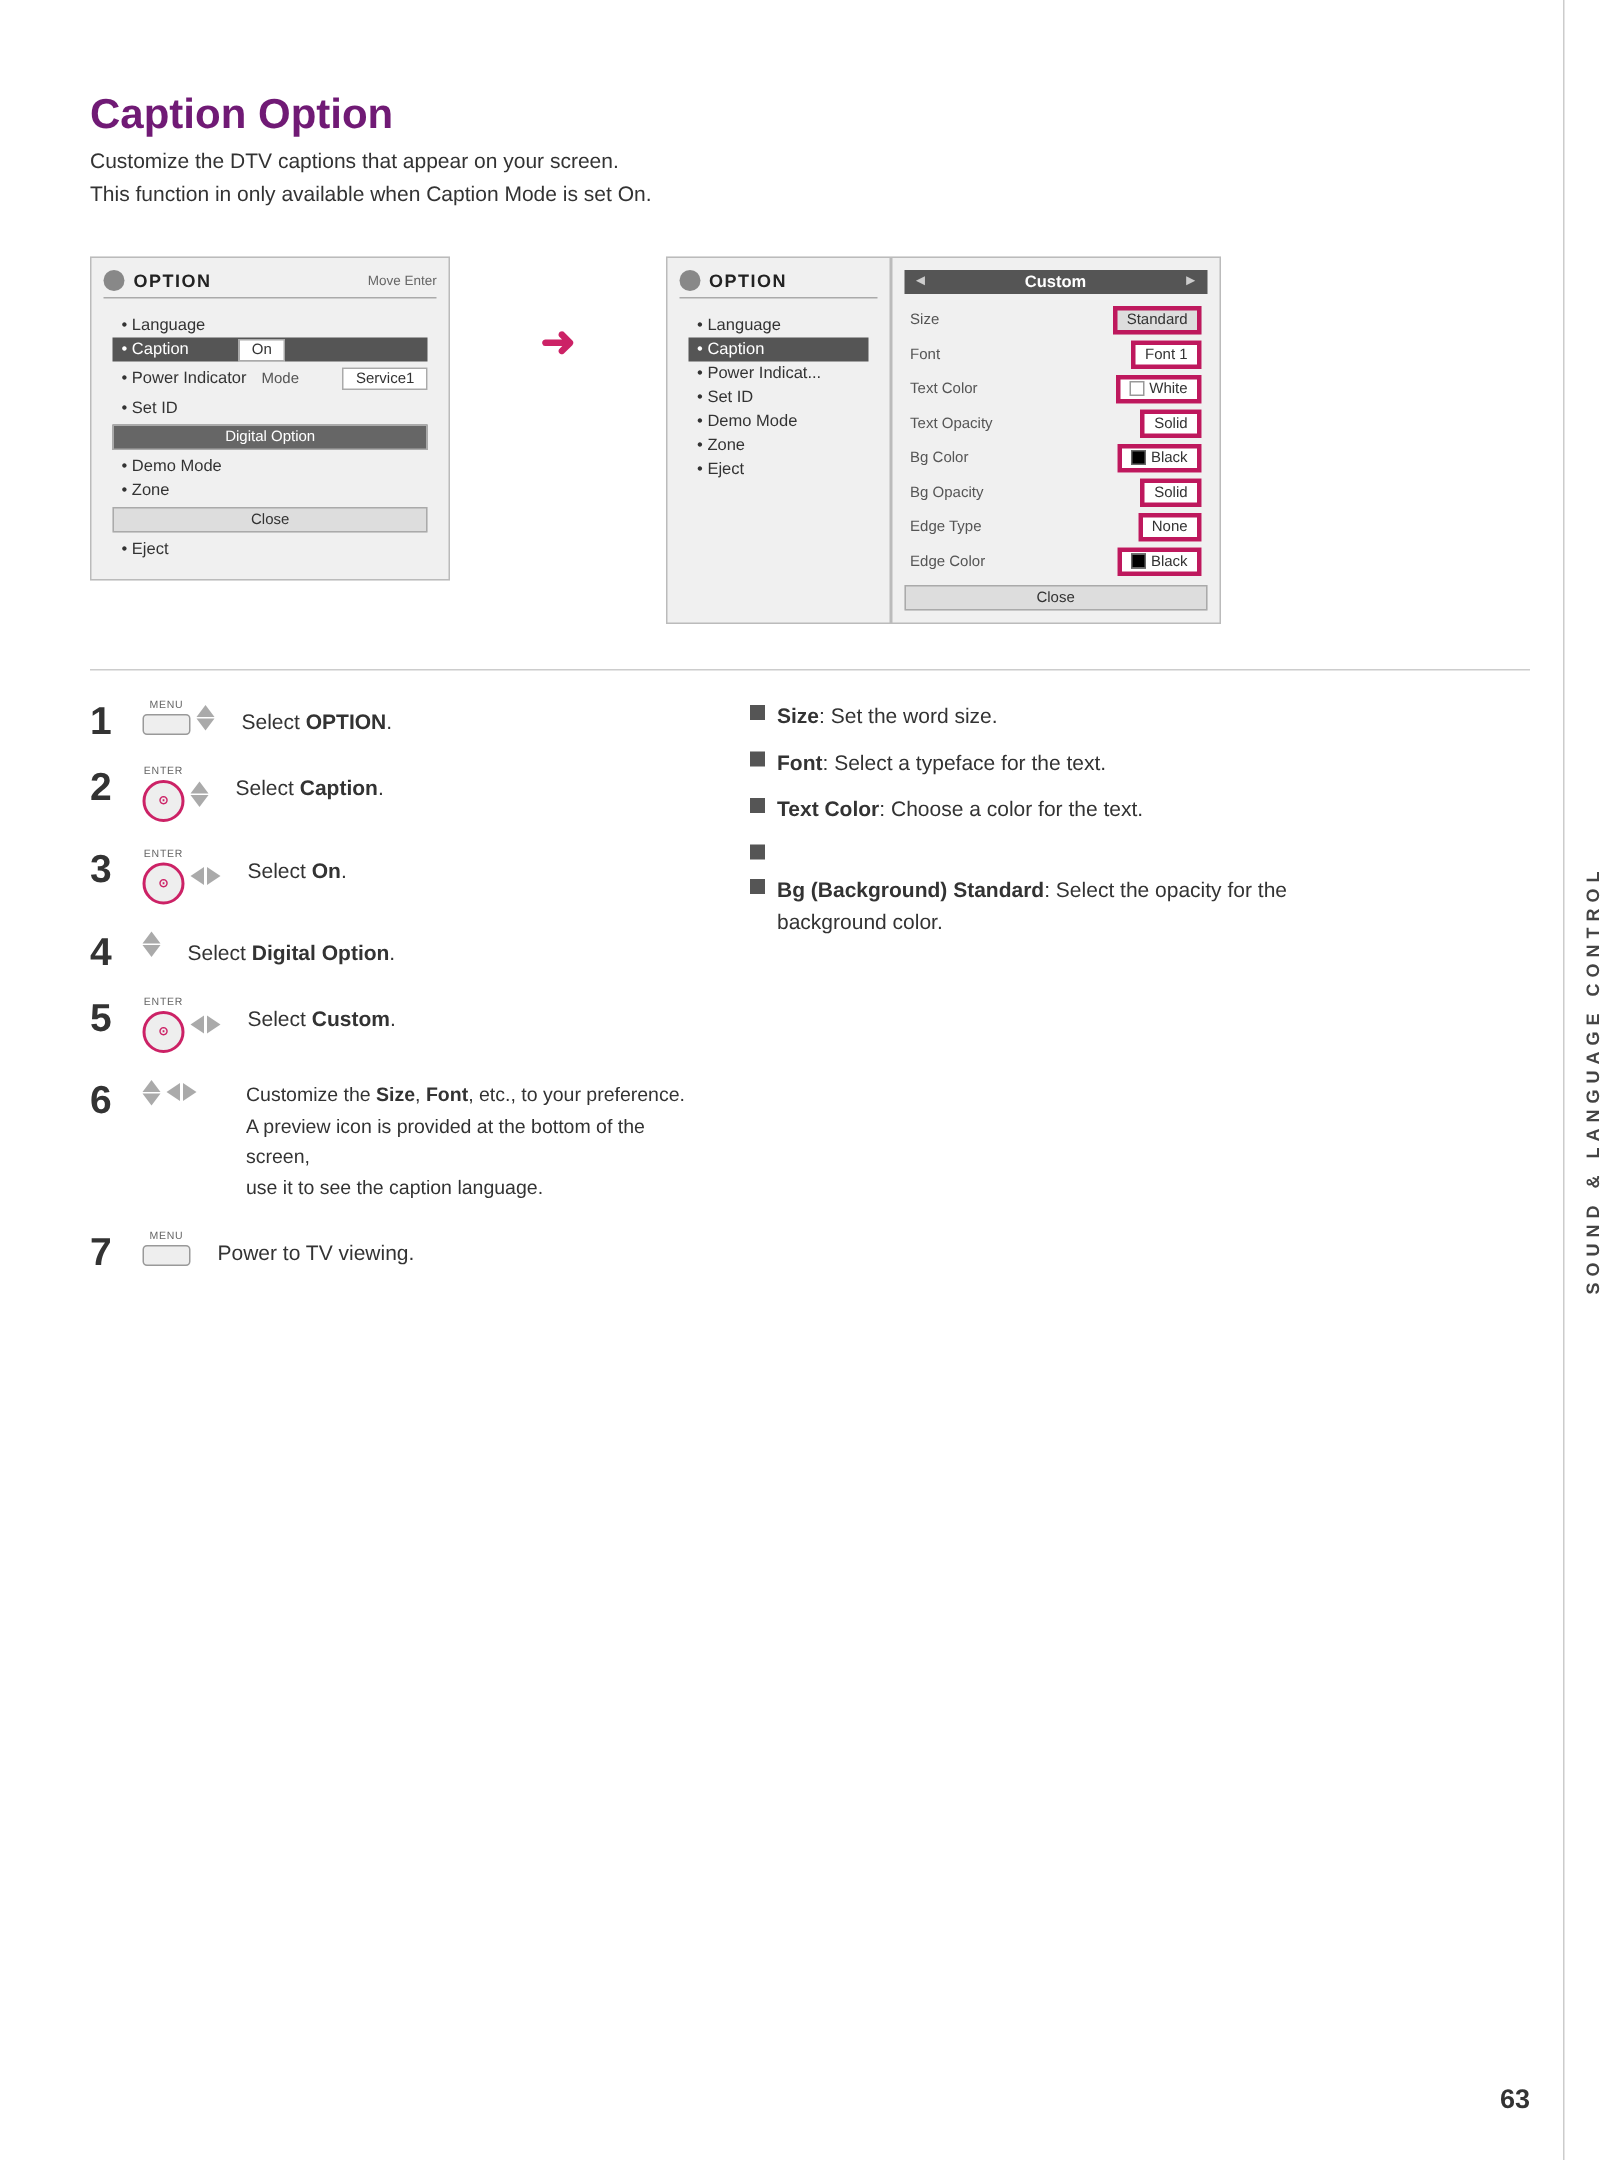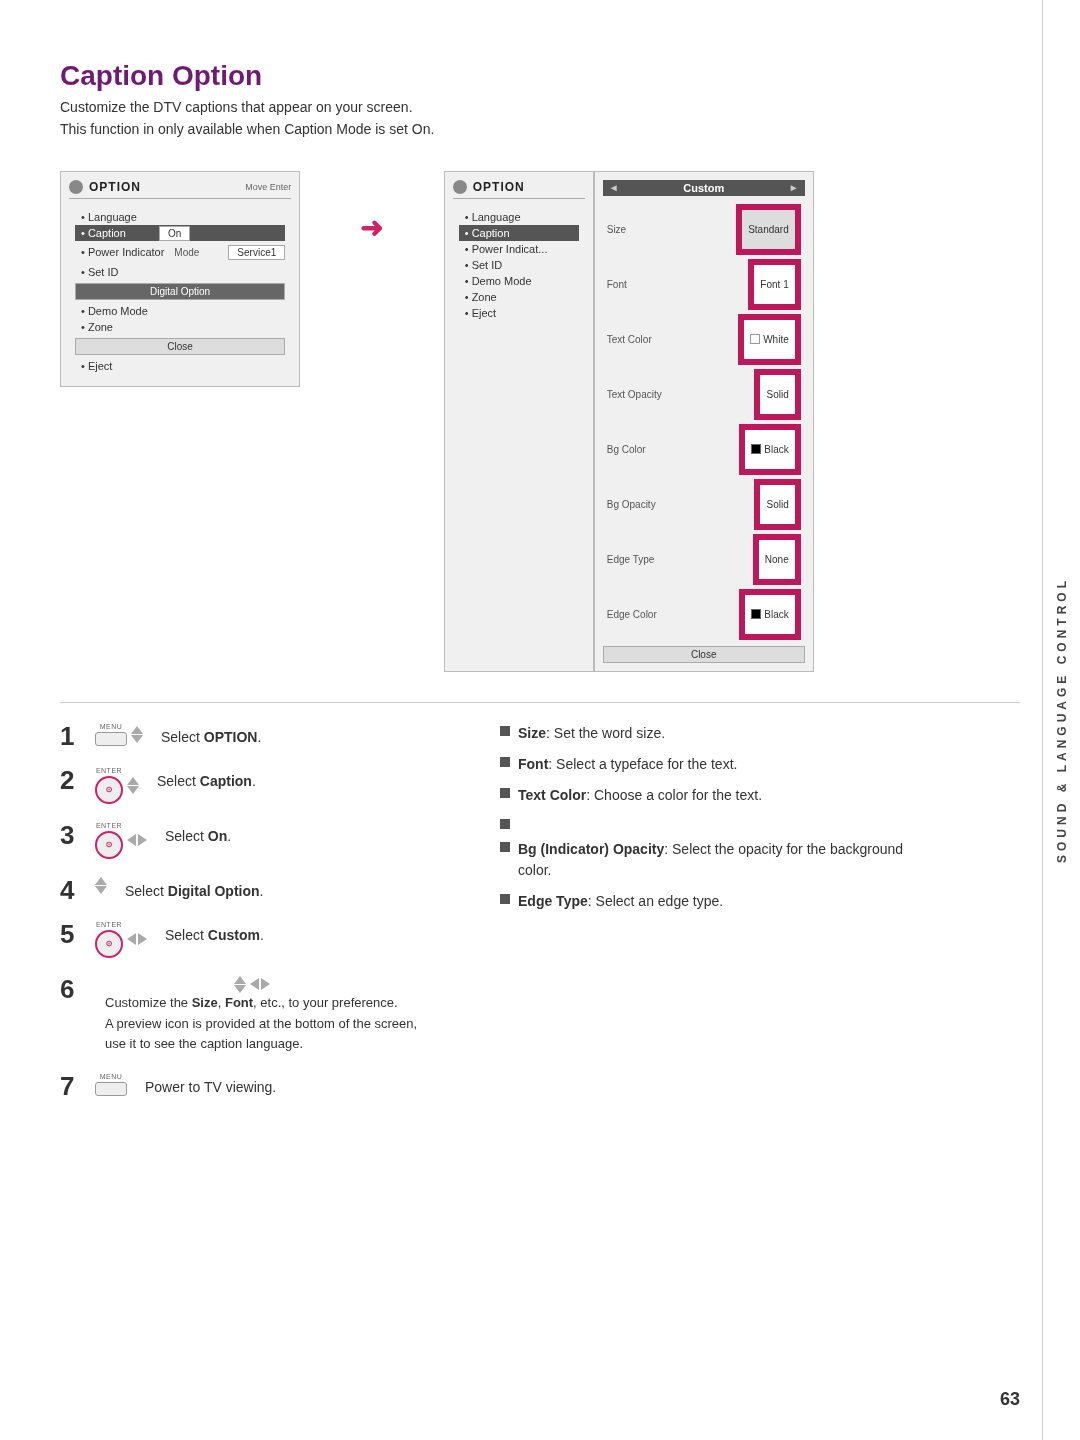--- a/index.html
+++ b/index.html
@@ -207,23 +207,23 @@
       font-size: 10px;
       color: #333;
     }
 
     .option-label {
       min-width: 80px;
       color: #555;
     }
 
     .option-value {
-      border: 6px solid #be185d;
+      border: 3px solid #be185d;
       background: #fff;
-      padding: 14px 6px;
+      padding: 1px 6px;
       font-size: 10px;
       color: #333;
       display: flex;
       align-items: center;
       gap: 3px;
     }
 
     .color-swatch {
       width: 10px;
       height: 10px;
@@ -635,21 +635,21 @@
           <div class="btn-leftright">
             <div class="btn-tri-left"></div>
             <div class="btn-tri-right"></div>
           </div>
         </div>
         <div class="step-text">Select <strong>Custom</strong>.</div>
       </div>
 
       <div class="step-row" style="align-items:flex-start;">
         <span class="step-number">6</span>
-        <div style="display:flex;flex-direction:column;align-items:center;gap:0;">
+        <div style="display:flex;flex-direction:row;align-items:flex-start;gap:15px;">
           <div class="step-icon-group">
             <div class="btn-updown">
               <div class="btn-triangle up"></div>
               <div class="btn-triangle down"></div>
             </div>
             <div class="btn-leftright">
               <div class="btn-tri-left"></div>
               <div class="btn-tri-right"></div>
             </div>
           </div>
@@ -686,25 +686,21 @@
           </li>
           <li>
             <span class="bullet-square"></span>
             <span><strong>Text Color</strong>: Choose a color for the text.</span>
           </li>
           <li>
             <span class="bullet-square"></span>
           </li>
           <li>
             <span class="bullet-square"></span>
-            <span><strong>Bg (Indicator) Opacity</strong>: Select the opacity for the background color.</span>
-          </li>
-          <li>
-            <span class="bullet-square"></span>
-            <span><strong>Edge Type</strong>: Select an edge type.</span>
+            <span><strong>Bg (Background) Standard</strong>: Select the opacity for the background color.</span>
           </li>
         </ul>
     </div>
   </div>
 
   <div class="page-number">63</div>
 
 </div>
 
 </body></html>

